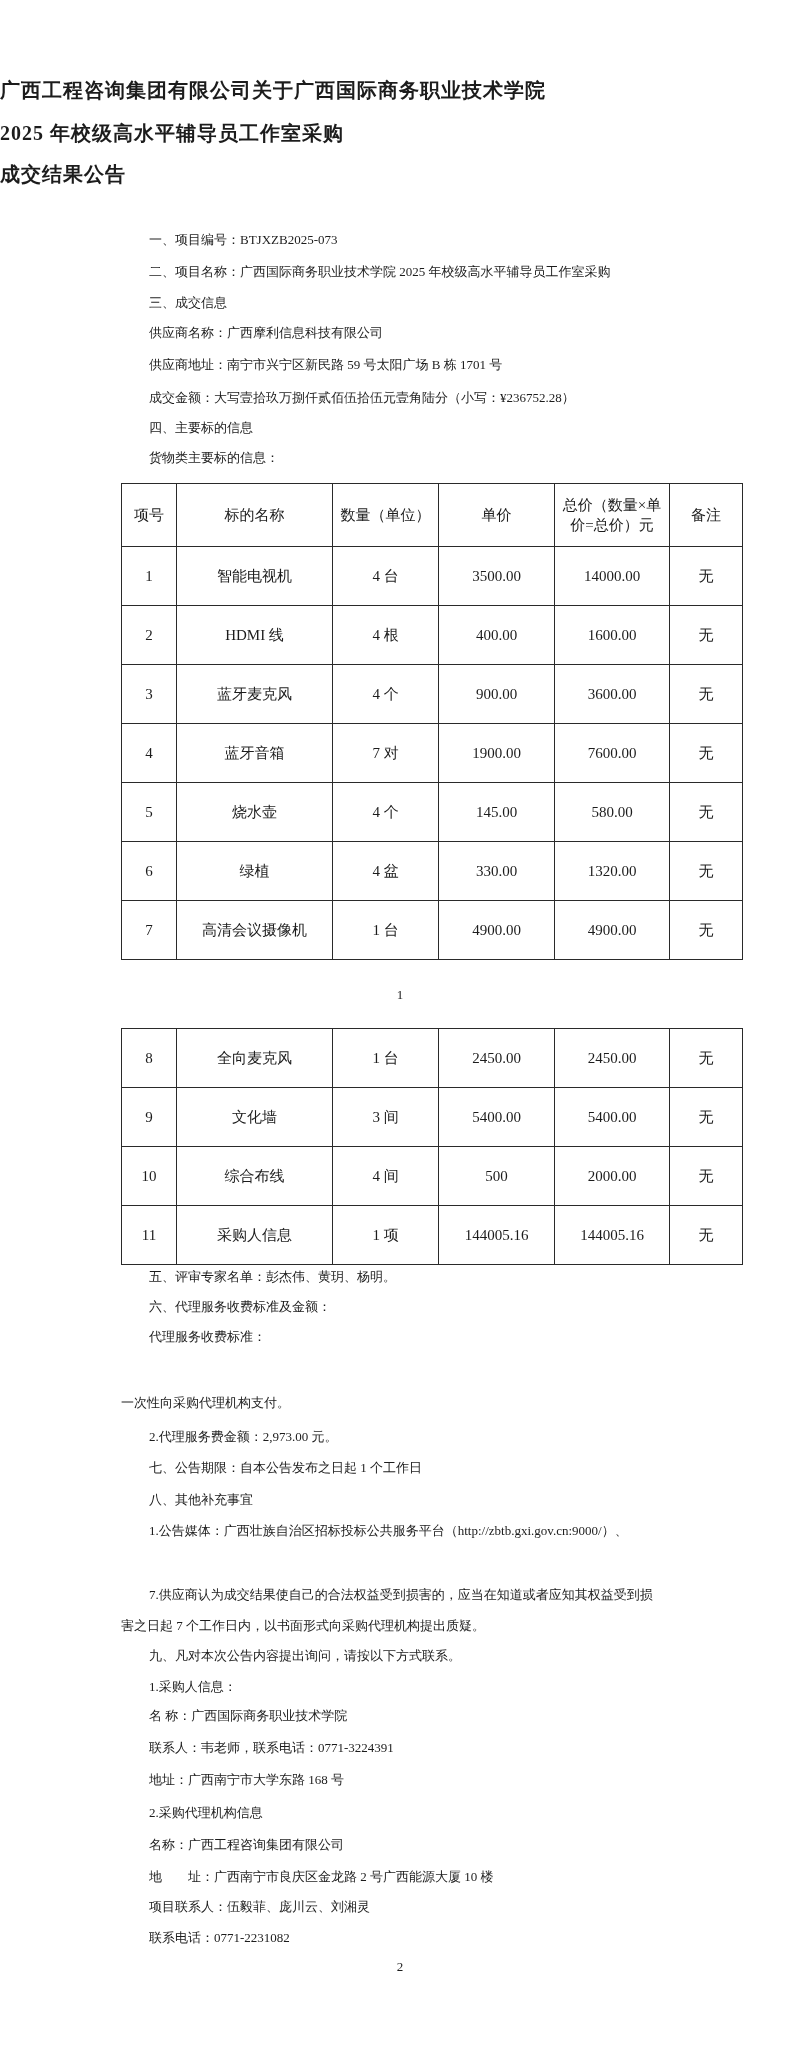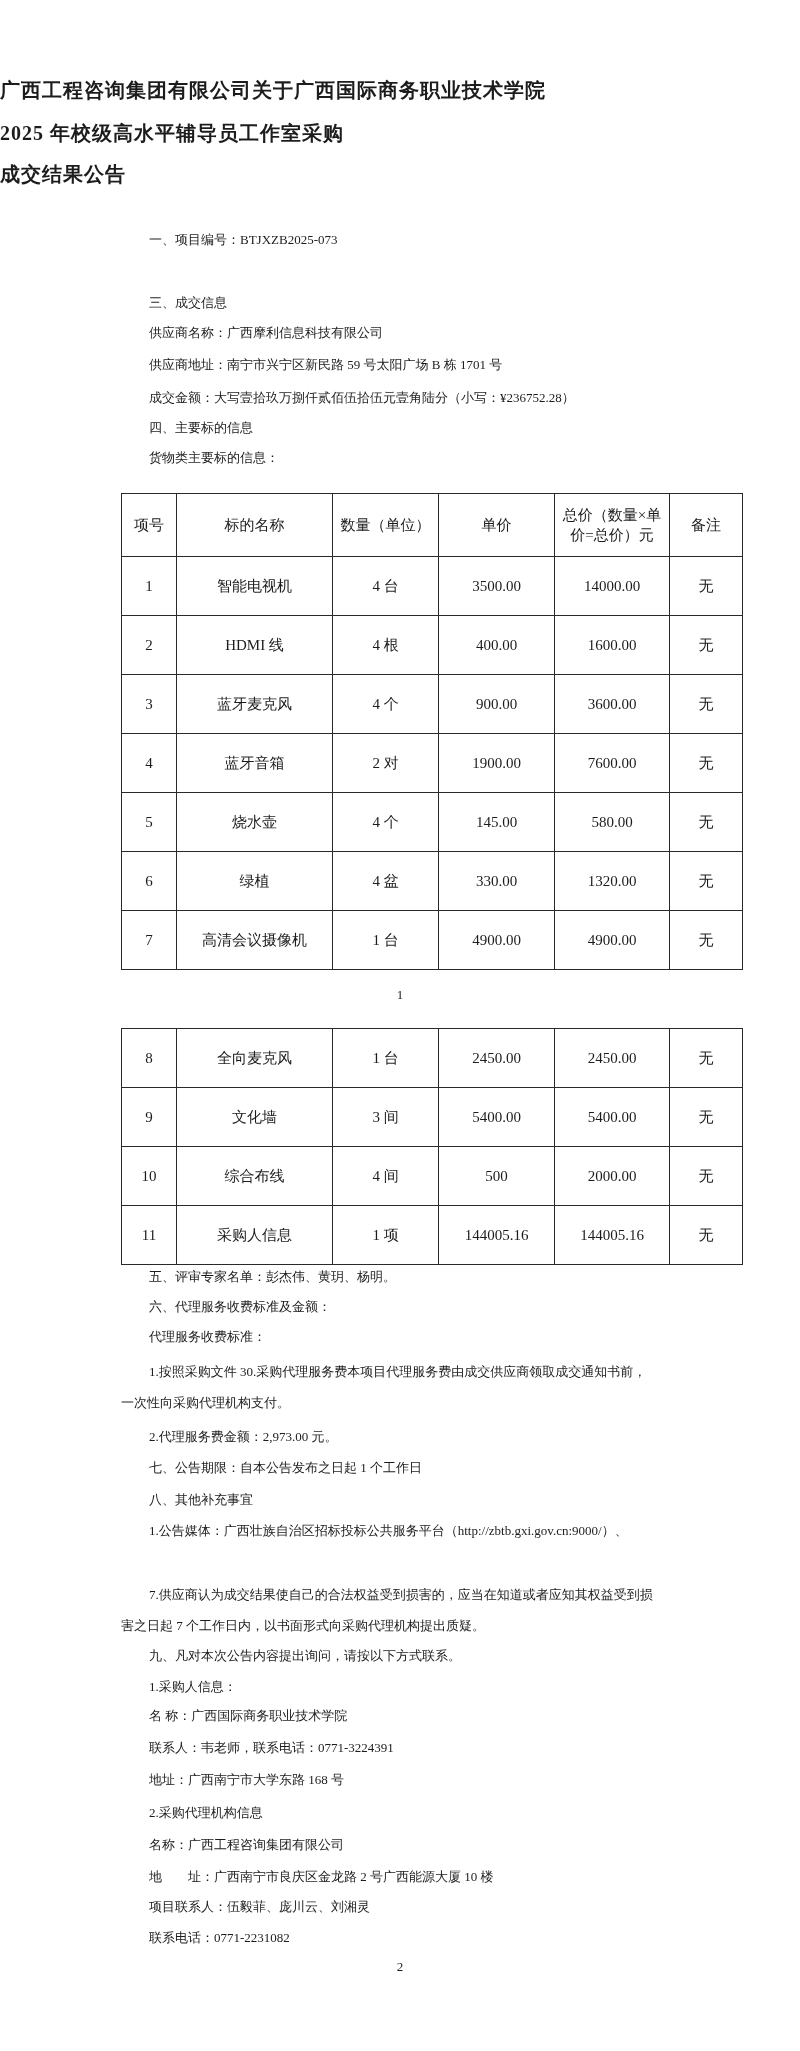--- a/index.html
+++ b/index.html
@@ -18,33 +18,34 @@
   table.items{
     position:absolute;left:121px;width:621px;border-collapse:collapse;
     table-layout:fixed;font-size:15px;color:#1c1c1c;
   }
   .items th,.items td{
     border:1px solid #2a2a2a;text-align:center;vertical-align:middle;
     font-weight:normal;padding:0 2px;line-height:20px;overflow:hidden;
   }
   .items th{height:62px;}
   .items td{height:58px;}
-  #tbl1{top:493px;}
+  #tbl1{top:483px;}
   #tbl2{top:1028px;}
 </style>
 </head>
 <body>
 
 <div class="page">
 
   <div class="title-line" style="top:76px">广西工程咨询集团有限公司关于广西国际商务职业技术学院</div>
   <div class="title-line" style="top:119px">2025 年校级高水平辅导员工作室采购</div>
   <div class="title-line" style="top:160px">成交结果公告</div>
 
   <div class="ln ind" style="top:230px">一、项目编号：BTJXZB2025-073</div>
+  <div class="ln ind" style="top:262px">二、项目名称：广西国际商务职业技术学院 2025 年校级高水平辅导员工作室采购</div>
   <div class="ln ind" style="top:293px">三、成交信息</div>
   <div class="ln ind" style="top:323px">供应商名称：广西摩利信息科技有限公司</div>
   <div class="ln ind" style="top:355px">供应商地址：南宁市兴宁区新民路 59 号太阳广场 B 栋 1701 号</div>
   <div class="ln ind" style="top:388px">成交金额：大写壹拾玖万捌仟贰佰伍拾伍元壹角陆分（小写：¥236752.28）</div>
   <div class="ln ind" style="top:418px">四、主要标的信息</div>
   <div class="ln ind" style="top:448px">货物类主要标的信息：</div>
 
   <table class="items" id="tbl1">
     <colgroup>
       <col style="width:55px">
@@ -85,21 +86,21 @@
         <td>3</td>
         <td>蓝牙麦克风</td>
         <td>4 个</td>
         <td>900.00</td>
         <td>3600.00</td>
         <td>无</td>
       </tr>
       <tr>
         <td>4</td>
         <td>蓝牙音箱</td>
-        <td>2 对</td>
+        <td>7 对</td>
         <td>1900.00</td>
         <td>7600.00</td>
         <td>无</td>
       </tr>
       <tr>
         <td>5</td>
         <td>烧水壶</td>
         <td>4 个</td>
         <td>145.00</td>
         <td>580.00</td>
@@ -167,21 +168,20 @@
         <td>144005.16</td>
         <td>144005.16</td>
         <td>无</td>
       </tr>
     </tbody>
   </table>
 
   <div class="ln ind" style="top:1267px">五、评审专家名单：彭杰伟、黄玥、杨明。</div>
   <div class="ln ind" style="top:1297px">六、代理服务收费标准及金额：</div>
   <div class="ln ind" style="top:1327px">代理服务收费标准：</div>
-  <div class="ln ind" style="top:1362px">1.按照采购文件 30.采购代理服务费本项目代理服务费由成交供应商领取成交通知书前，</div>
   <div class="ln flu" style="top:1393px">一次性向采购代理机构支付。</div>
   <div class="ln ind" style="top:1427px">2.代理服务费金额：2,973.00 元。</div>
   <div class="ln ind" style="top:1458px">七、公告期限：自本公告发布之日起 1 个工作日</div>
   <div class="ln ind" style="top:1490px">八、其他补充事宜</div>
   <div class="ln ind" style="top:1521px">1.公告媒体：广西壮族自治区招标投标公共服务平台（http://zbtb.gxi.gov.cn:9000/）、</div>
   <div class="ln ind" style="top:1585px">7.供应商认为成交结果使自己的合法权益受到损害的，应当在知道或者应知其权益受到损</div>
   <div class="ln flu" style="top:1616px">害之日起 7 个工作日内，以书面形式向采购代理机构提出质疑。</div>
   <div class="ln ind" style="top:1646px">九、凡对本次公告内容提出询问，请按以下方式联系。</div>
   <div class="ln ind" style="top:1677px">1.采购人信息：</div>
   <div class="ln ind" style="top:1706px">名 称：广西国际商务职业技术学院</div>

